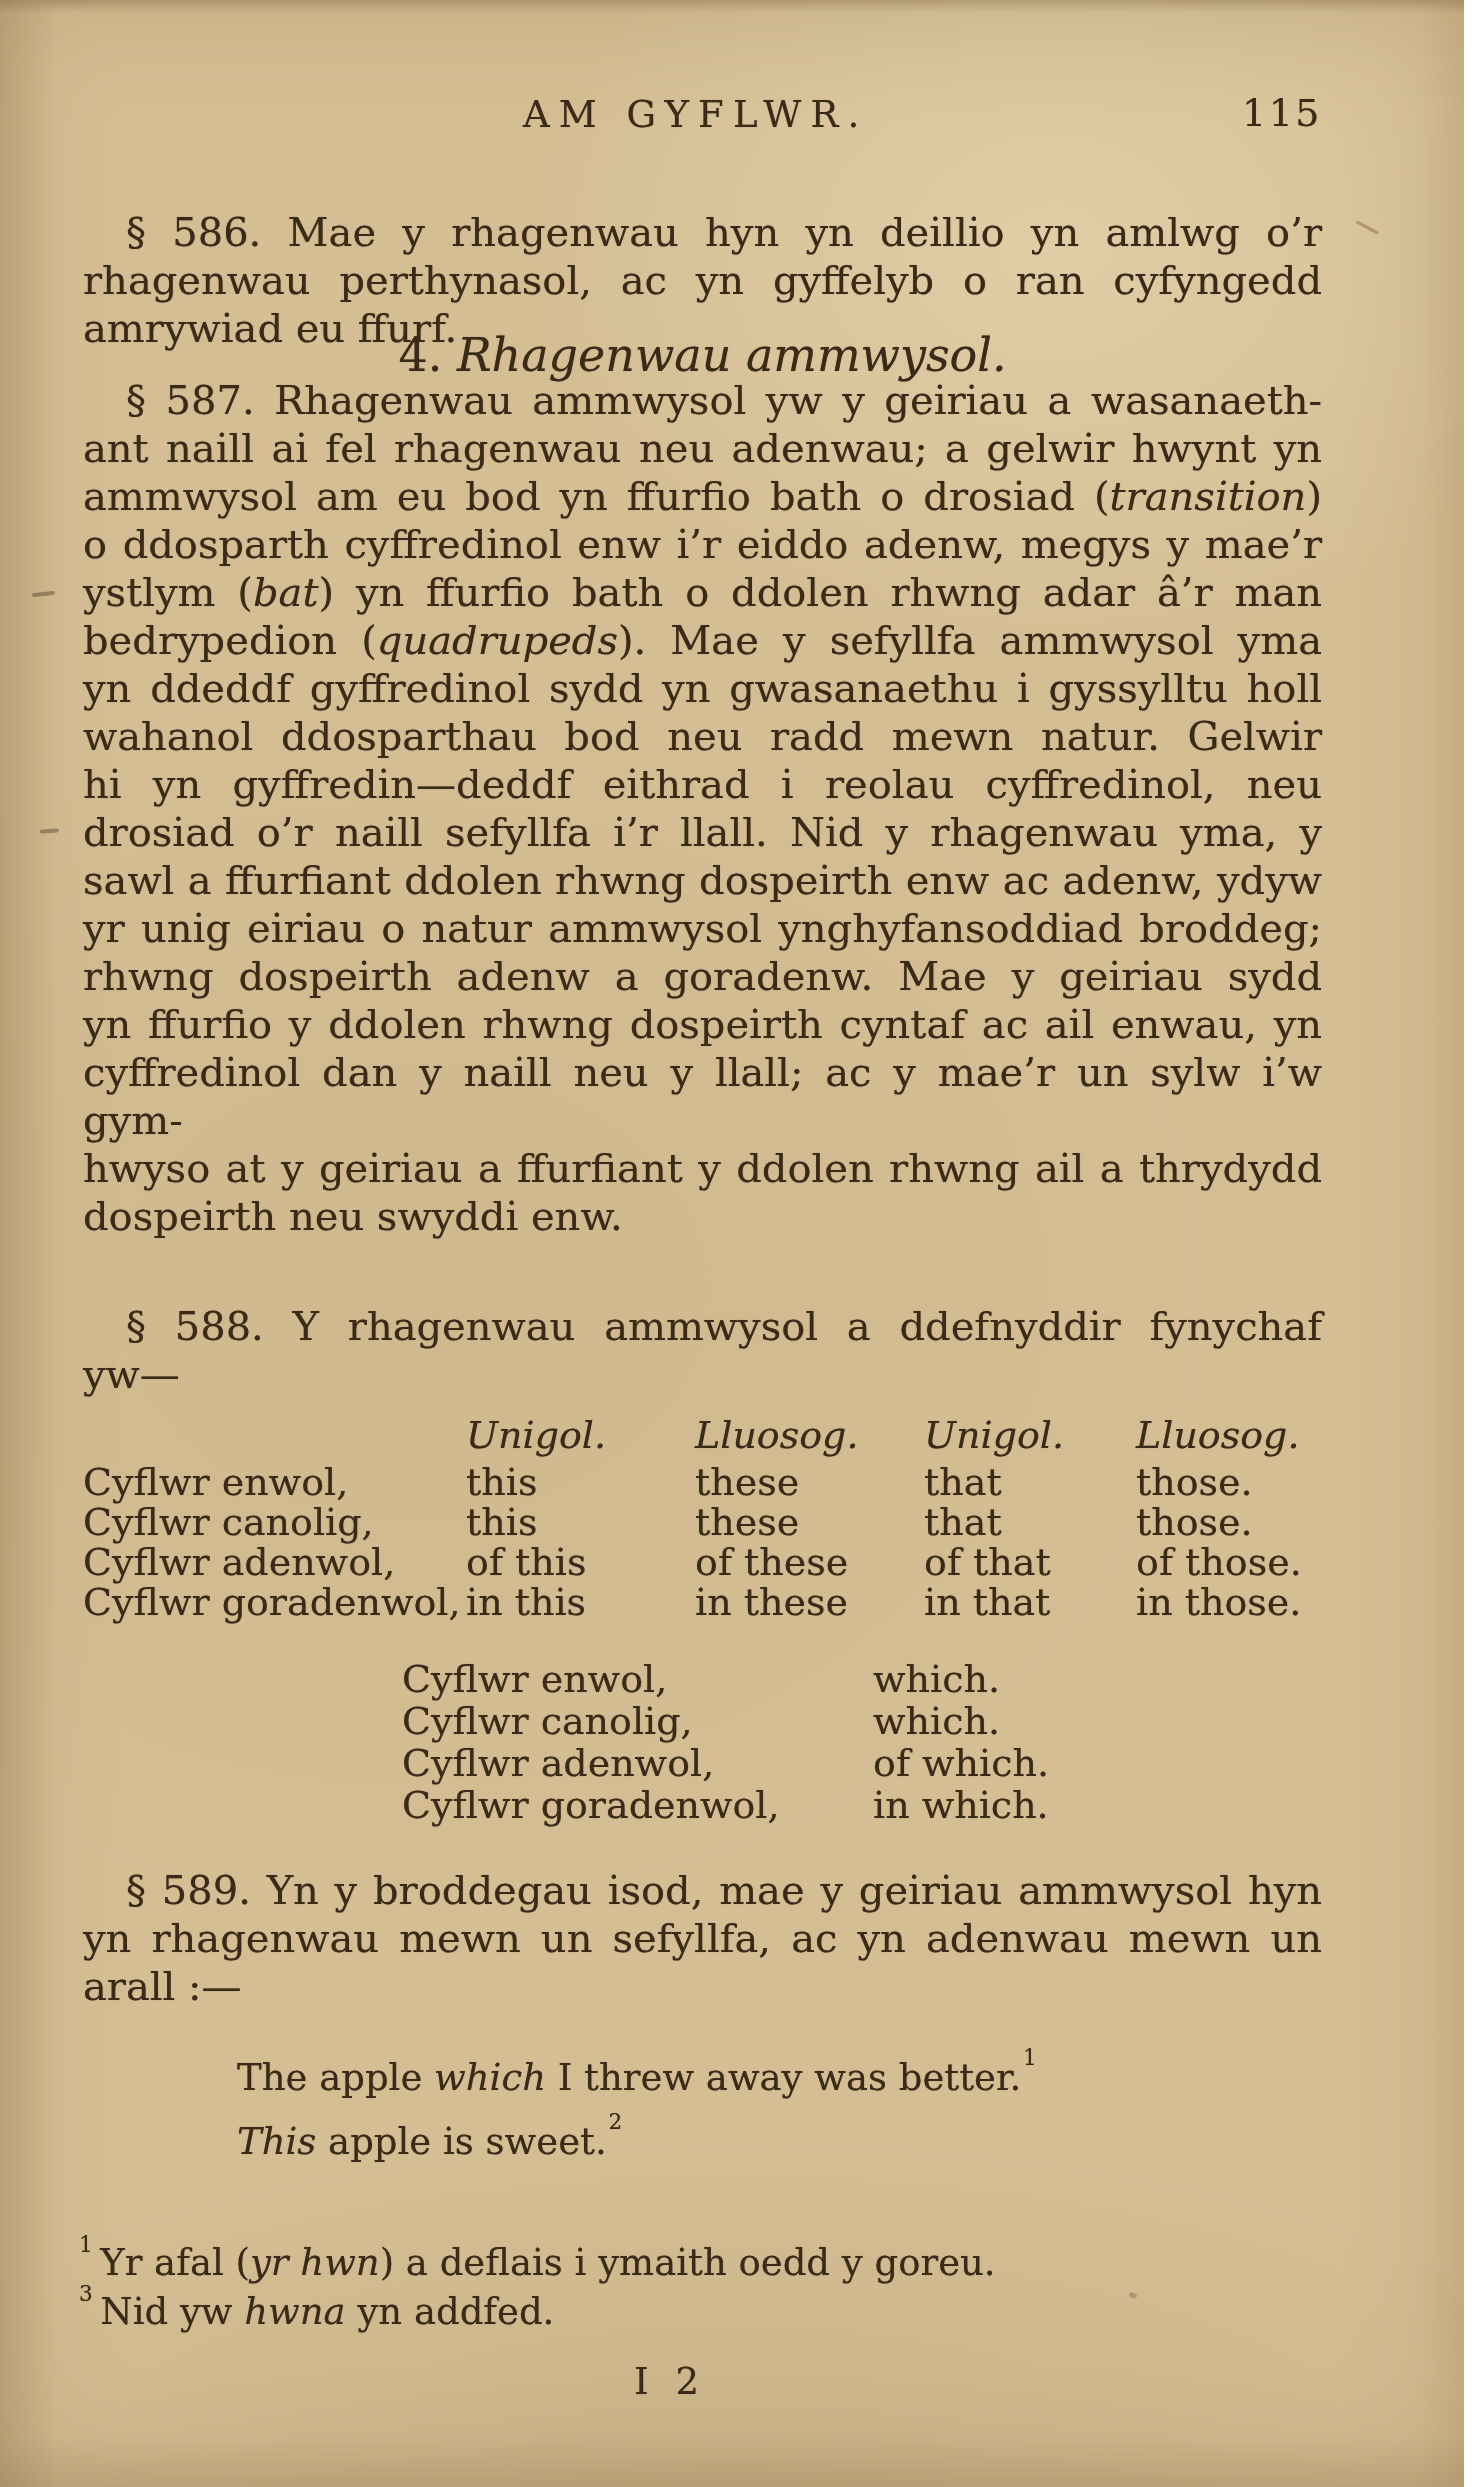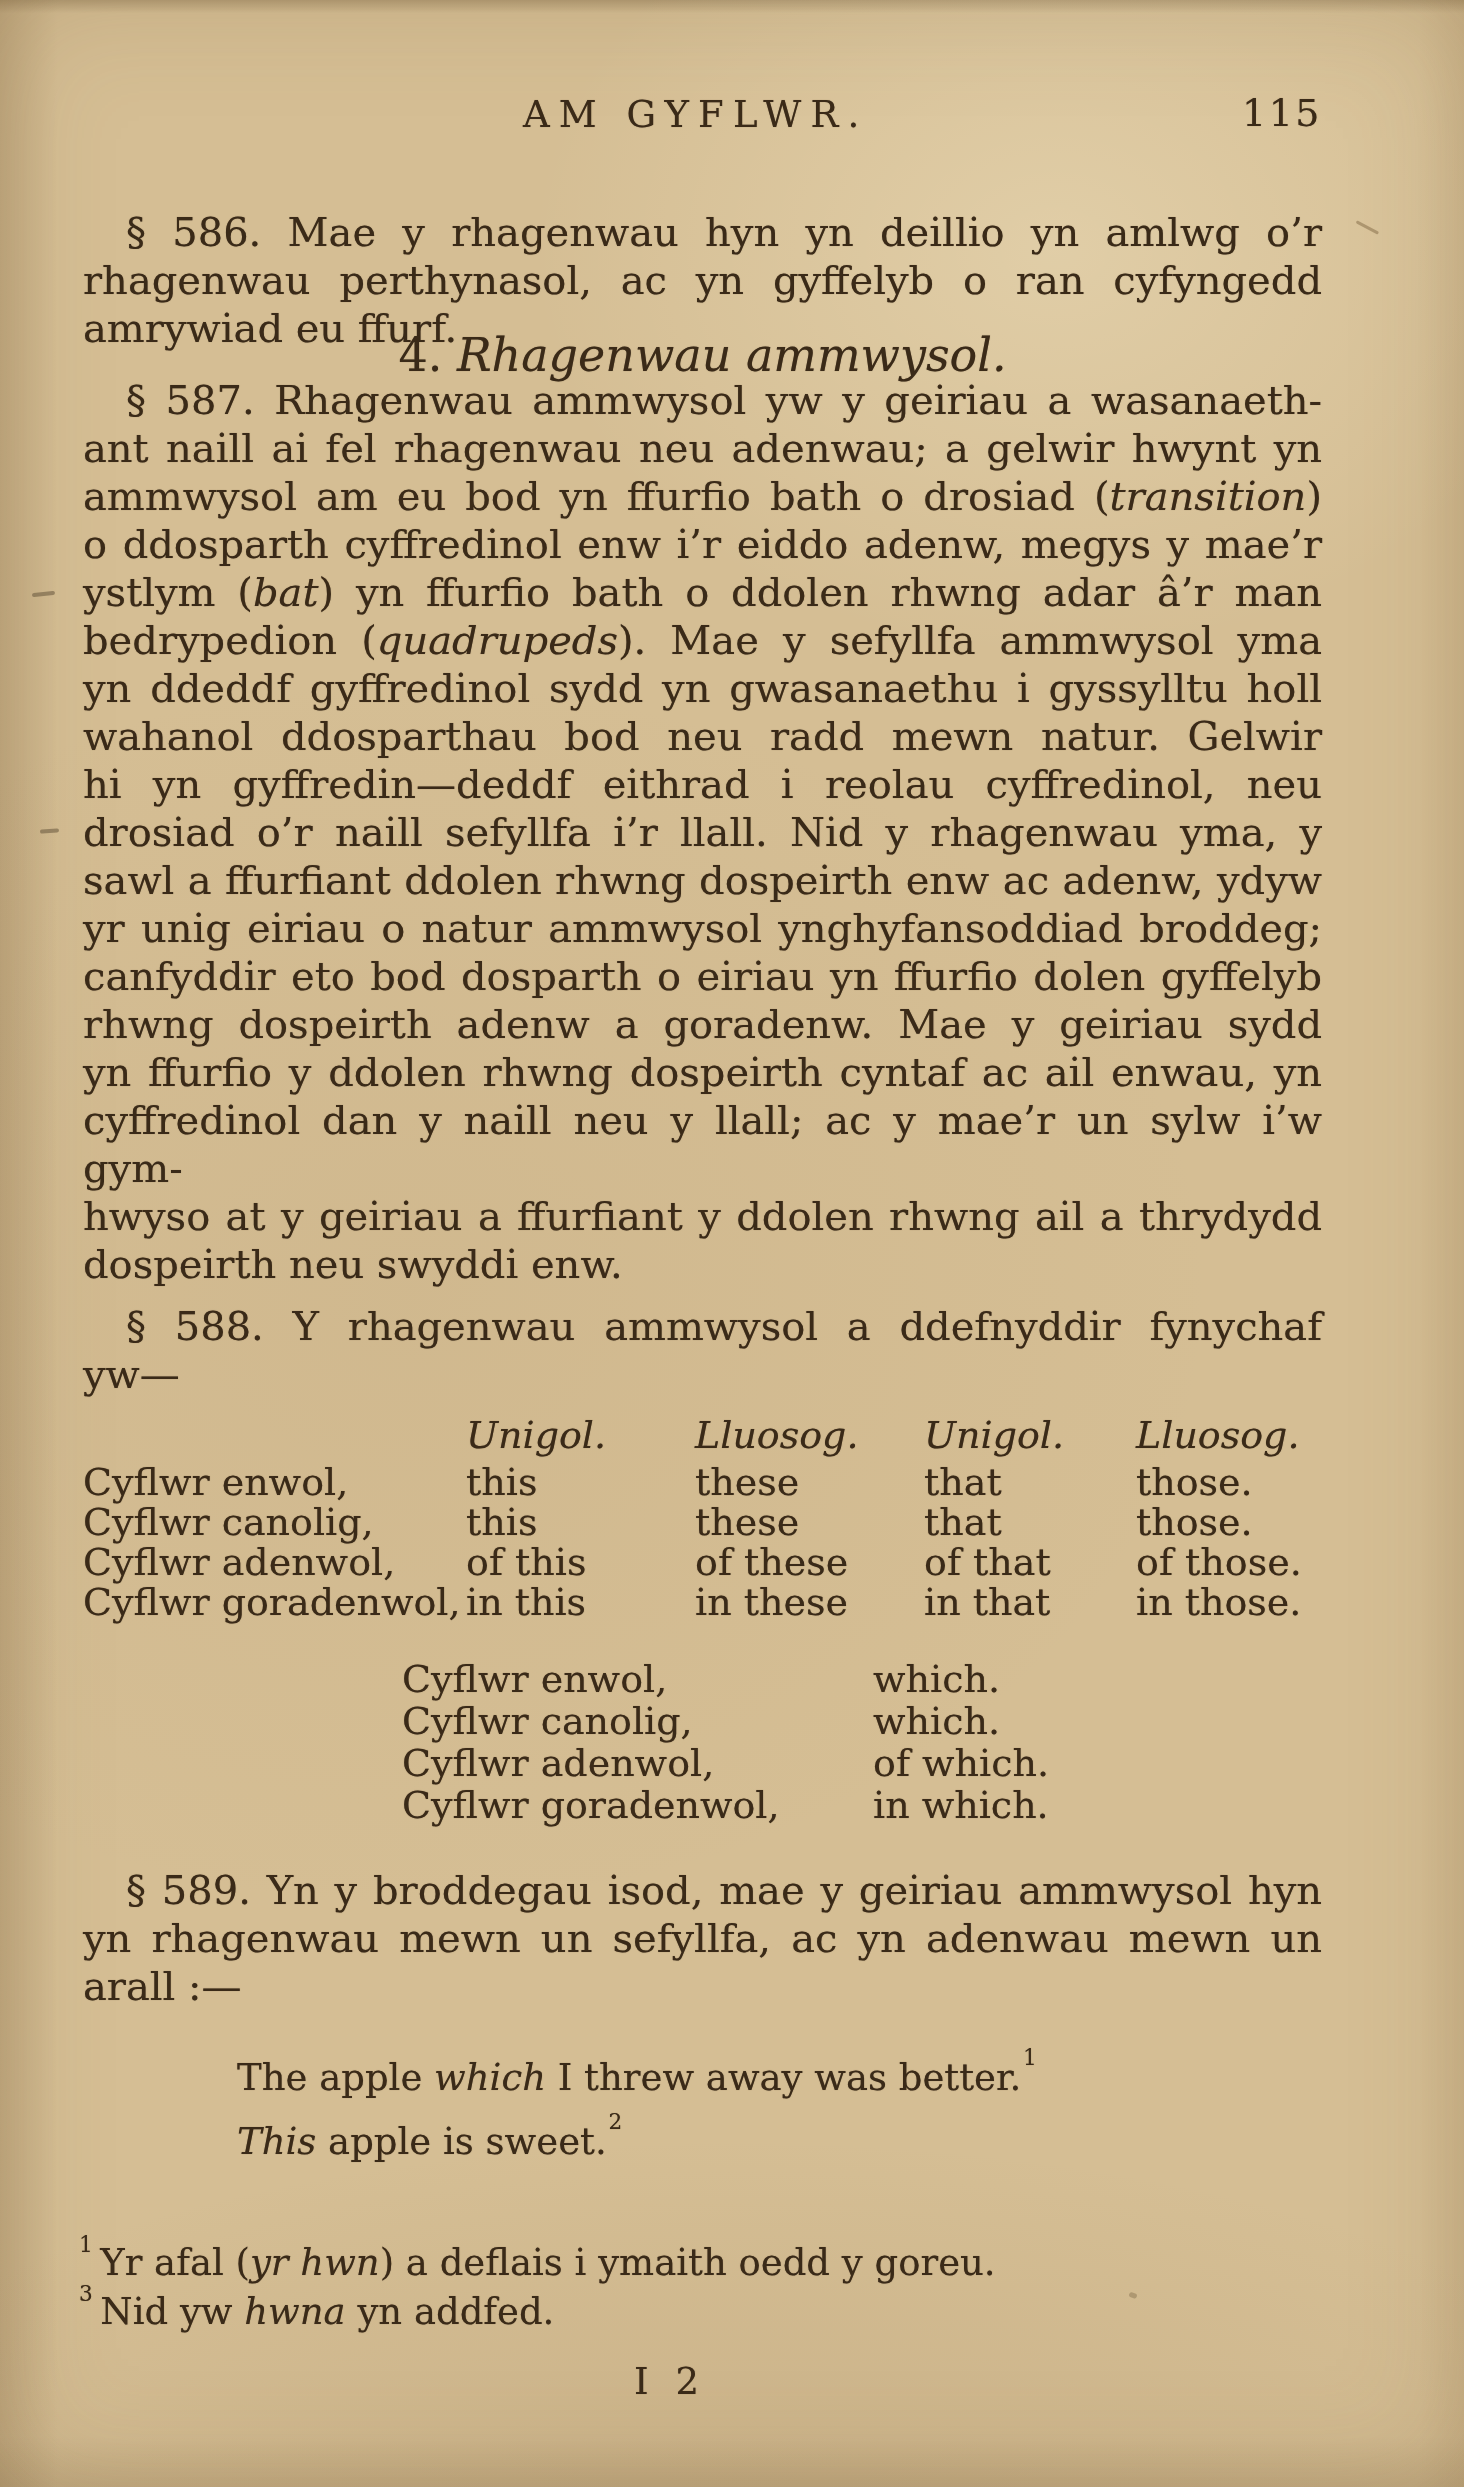--- a/index.html
+++ b/index.html
@@ -101,21 +101,20 @@
     <div class="ln j"><span>ammwysol am eu bod yn ffurfio bath o drosiad (</span><em>transition</em><span>)</span></div>
     <div class="ln j">o ddosparth cyffredinol enw i’r eiddo adenw, megys y mae’r</div>
     <div class="ln j"><span>ystlym (</span><em>bat</em><span>) yn ffurfio bath o ddolen rhwng adar â’r man</span></div>
     <div class="ln j"><span>bedrypedion (</span><em>quadrupeds</em><span>). Mae y sefyllfa ammwysol yma</span></div>
     <div class="ln j">yn ddeddf gyffredinol sydd yn gwasanaethu i gyssylltu holl</div>
     <div class="ln j">wahanol ddosparthau bod neu radd mewn natur. Gelwir</div>
     <div class="ln j">hi yn gyffredin—deddf eithrad i reolau cyffredinol, neu</div>
     <div class="ln j">drosiad o’r naill sefyllfa i’r llall. Nid y rhagenwau yma, y</div>
     <div class="ln j">sawl a ffurfiant ddolen rhwng dospeirth enw ac adenw, ydyw</div>
     <div class="ln j">yr unig eiriau o natur ammwysol ynghyfansoddiad broddeg;</div>
-    <div class="ln j">canfyddir eto bod dosparth o eiriau yn ffurfio dolen gyffelyb</div>
     <div class="ln j">rhwng dospeirth adenw a goradenw. Mae y geiriau sydd</div>
     <div class="ln j">yn ffurfio y ddolen rhwng dospeirth cyntaf ac ail enwau, yn</div>
     <div class="ln j">cyffredinol dan y naill neu y llall; ac y mae’r un sylw i’w gym-</div>
     <div class="ln j">hwyso at y geiriau a ffurfiant y ddolen rhwng ail a thrydydd</div>
     <div class="ln">dospeirth neu swyddi enw.</div>
   </section>
 
   <section class="block s588">
     <div class="ln j first">§ 588. Y rhagenwau ammwysol a ddefnyddir fynychaf</div>
     <div class="ln">yw—</div>

